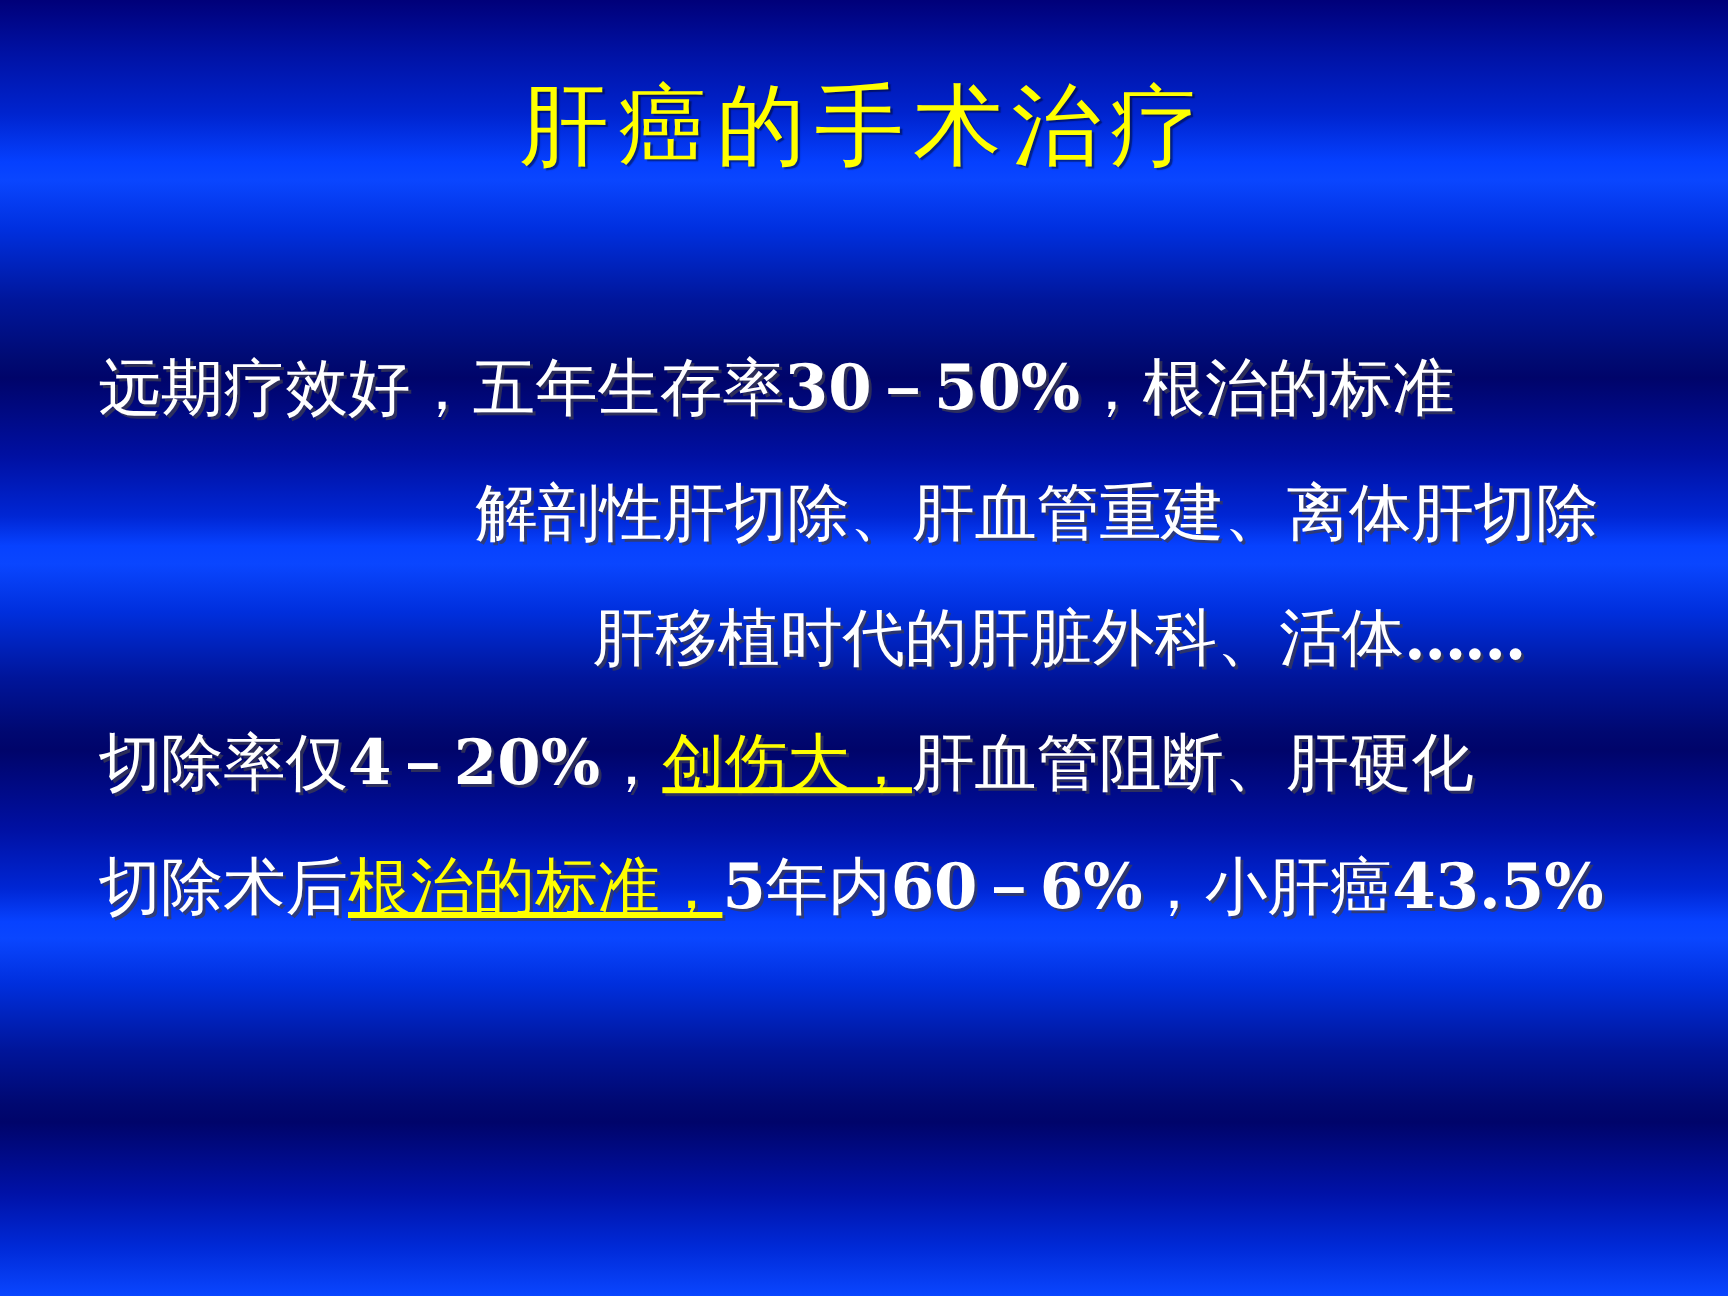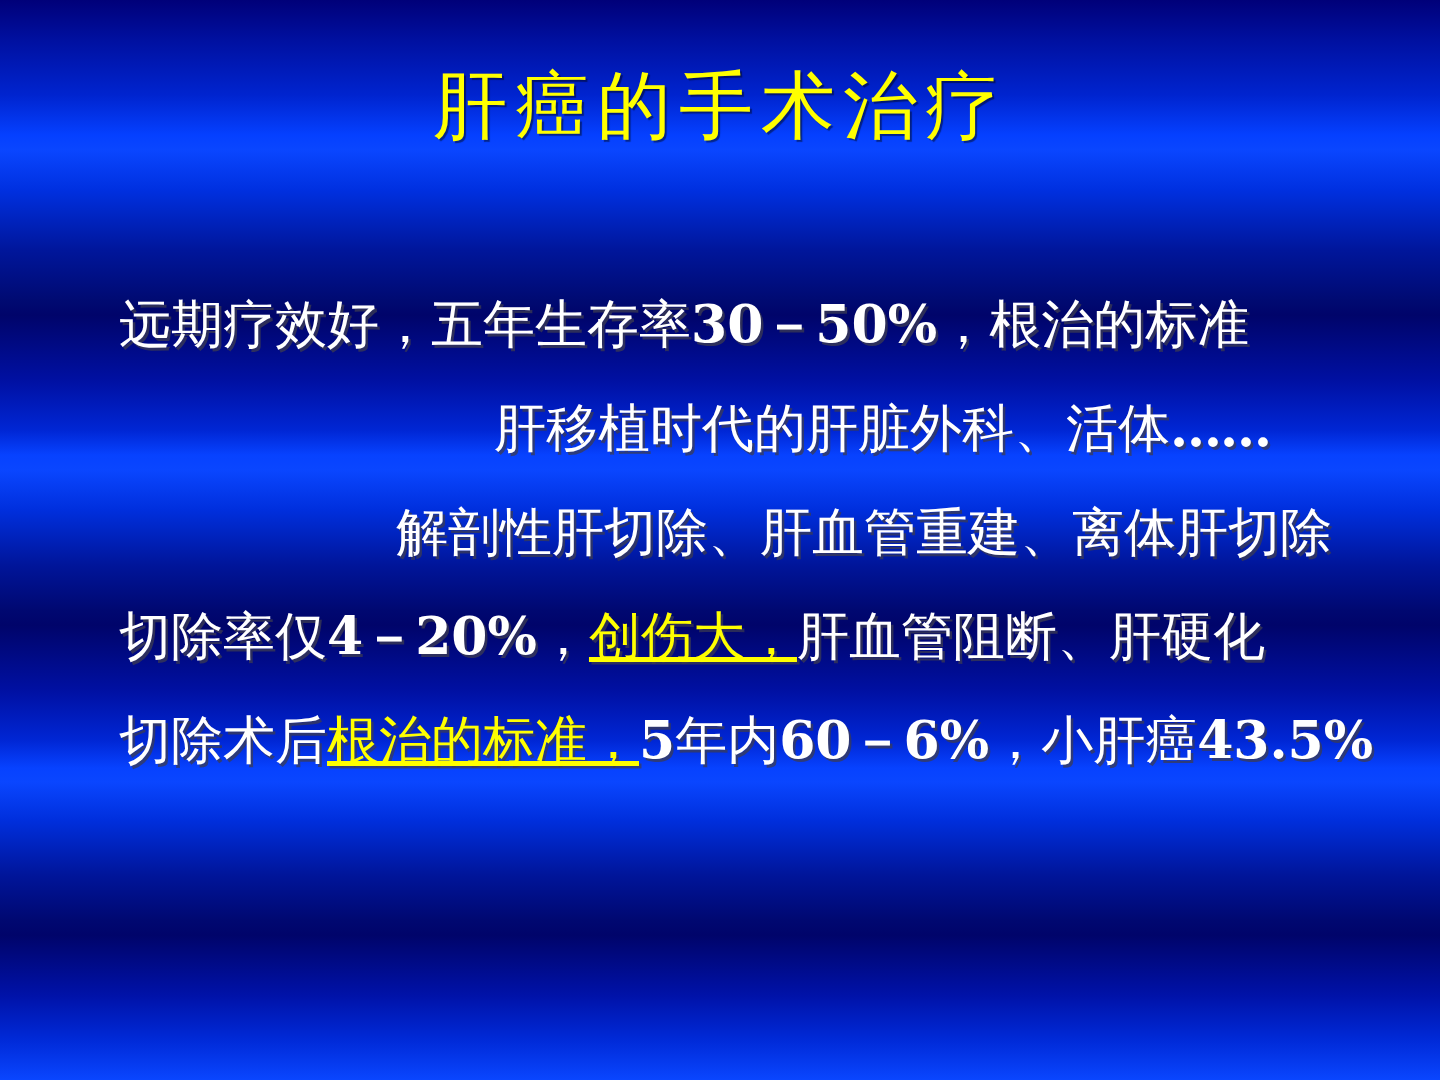--- a/index.html
+++ b/index.html
@@ -71,21 +71,21 @@
   }
   .line {
     position: relative;
     height: 104px;
     white-space: nowrap;
     font-size: 52px;
     line-height: 104px;
     color: #ffffff;
     text-shadow: 2.5px 2.5px 0px rgba(60,60,80,0.75);
   }
-  .line.lv0 { padding-left: 119px; }
+  .line.lv0 { padding-left: 82px; }
   .line.lv1 { padding-left: 396px; }
   .line.lv2 { padding-left: 494px; }
 
   .seg { }
   .seg.white { color: #ffffff; }
   .seg.yellow {
     color: #ffff00;
     text-shadow: 2.5px 2.5px 0px rgba(60,60,80,0.7);
     text-decoration: underline;
   }
@@ -100,19 +100,19 @@
 </style>
 </head>
 <body>
 
 <div id="slide">
 
   <div class="title">肝癌的手术治疗</div>
 
   <div class="body-block">
       <div class="line lv0"><span class="seg white">远期疗效好，五年生存率</span><span class="seg white num">30－50%</span><span class="seg white">，根治的标准</span></div>
+      <div class="line lv1"><span class="seg white">解剖性肝切除、肝血管重建、离体肝切除</span></div>
       <div class="line lv2"><span class="seg white">肝移植时代的肝脏外科、活体</span><span class="seg white ell">……</span></div>
-      <div class="line lv1"><span class="seg white">解剖性肝切除、肝血管重建、离体肝切除</span></div>
       <div class="line lv0"><span class="seg white">切除率仅</span><span class="seg white num">4－20%</span><span class="seg white">，</span><span class="seg yellow">创伤大，</span><span class="seg white">肝血管阻断、肝硬化</span></div>
       <div class="line lv0"><span class="seg white">切除术后</span><span class="seg yellow">根治的标准，</span><span class="seg white num">5</span><span class="seg white">年内</span><span class="seg white num">60－6%</span><span class="seg white">，小肝癌</span><span class="seg white num">43.5%</span></div>
     </div>
 
 </div>
 
 </body></html>

